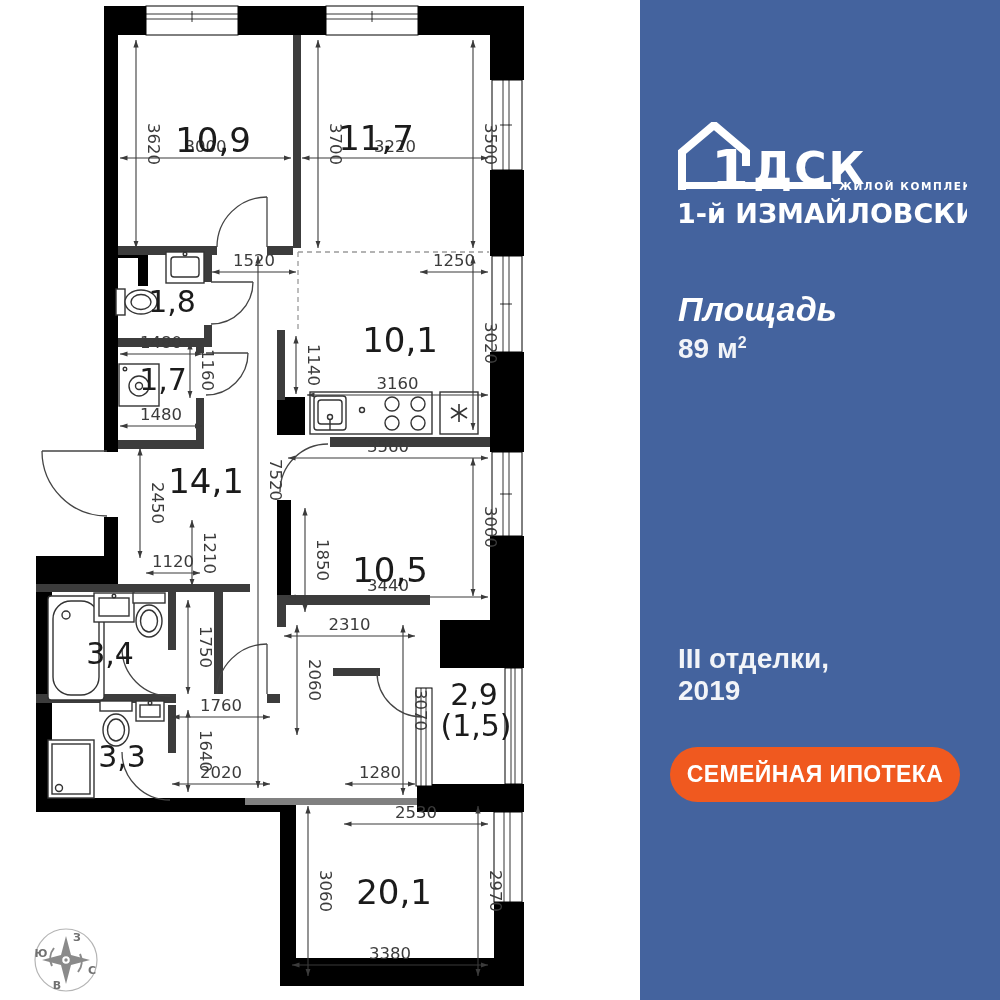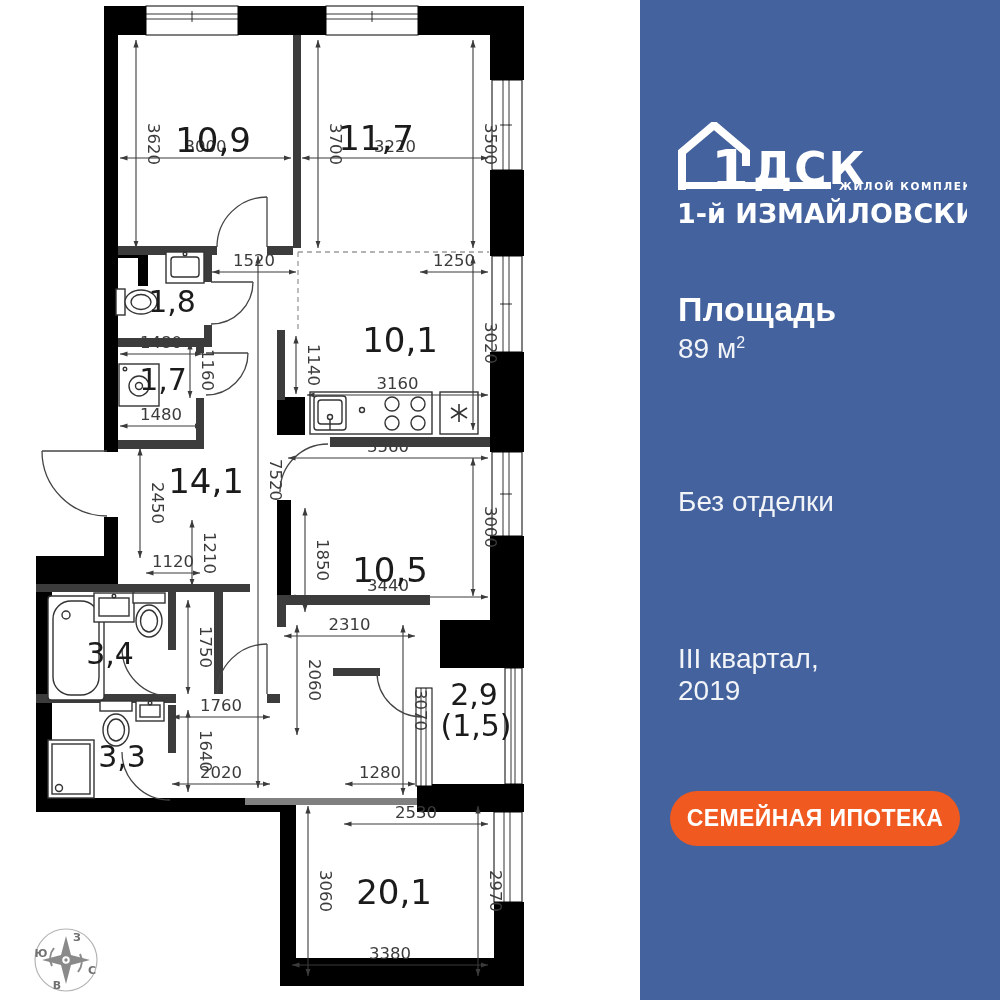--- a/index.html
+++ b/index.html
@@ -1,23 +1,23 @@
 <!DOCTYPE html>
 <html style="--panel-bg: #44639E; --cta-bg: #F0591F;"><head>
 <meta charset="utf-8">
 <style>
   html,body{margin:0;padding:0;background:#fff;font-family:"Liberation Sans","DejaVu Sans",sans-serif;}
   .stage{position:relative;width:1000px;height:1000px;background:#ffffff;overflow:hidden;}
   .plan-area{position:absolute;left:0;top:0;width:640px;height:1000px;background:#fff;}
   .panel{position:absolute;left:640px;top:0;width:360px;height:1000px;background:var(--panel-bg,#44639e);color:#fff;}
-  .panel .sec-label{position:absolute;left:38px;font-size:34px;font-weight:bold;letter-spacing:.2px;}
-  .panel .sec-value{position:absolute;left:38px;font-size:28px;color:rgba(255,255,255,.93);}
+  .panel .sec-label{position:absolute;left:38px;font-size:34px;font-weight:bold;letter-spacing:.2px;font-style:italic;}
+  .panel .sec-value{position:absolute;left:38px;font-size:28px;color:rgba(255,255,255,.93);font-weight:bold;}
   .cta{position:absolute;left:30px;top:747px;width:290px;height:55px;border-radius:28px;
        background:var(--cta-bg,#f0591f);display:flex;align-items:center;justify-content:center;
-       font-size:23px;font-weight:bold;color:#fff;cursor:pointer;letter-spacing:.4px;margin-top:44px;}
+       font-size:23px;font-weight:bold;color:#fff;cursor:pointer;letter-spacing:.4px;}
   sup{font-size:16px;}
   svg text{font-family:"DejaVu Sans","Liberation Sans",sans-serif;}
 </style>
 </head>
 <body>
 
 <div class="stage">
 
   <div class="plan-area">
   <svg id="plan-svg" width="640" height="1000" viewBox="0 0 640 1000">
@@ -358,20 +358,19 @@
       <rect x="2" y="60" width="152" height="7" fill="#ffffff"></rect>
       <text x="162" y="68" font-size="10.5" font-weight="bold" fill="#ffffff" letter-spacing="1.6">ЖИЛОЙ КОМПЛЕКС</text>
       <text x="0" y="101" font-size="27" font-weight="bold" fill="#ffffff">1-й ИЗМАЙЛОВСКИЙ</text>
     </svg>
 
     <div class="sec-label" style="top:290px">Площадь</div>
     <div class="sec-value" style="top:333px">
       <span>89 м</span><sup>2</sup>
     </div>
 
-    <div class="sec-value" style="top:486px">Без отделки</div>
-
-    <div class="sec-value" style="top:643px">III квартал,</div>
+
+    <div class="sec-value" style="top:643px">III отделки,</div>
     <div class="sec-value" style="top:675px">2019</div>
 
     <div class="cta">СЕМЕЙНАЯ ИПОТЕКА</div>
   </div>
 </div>
 
 </body></html>

